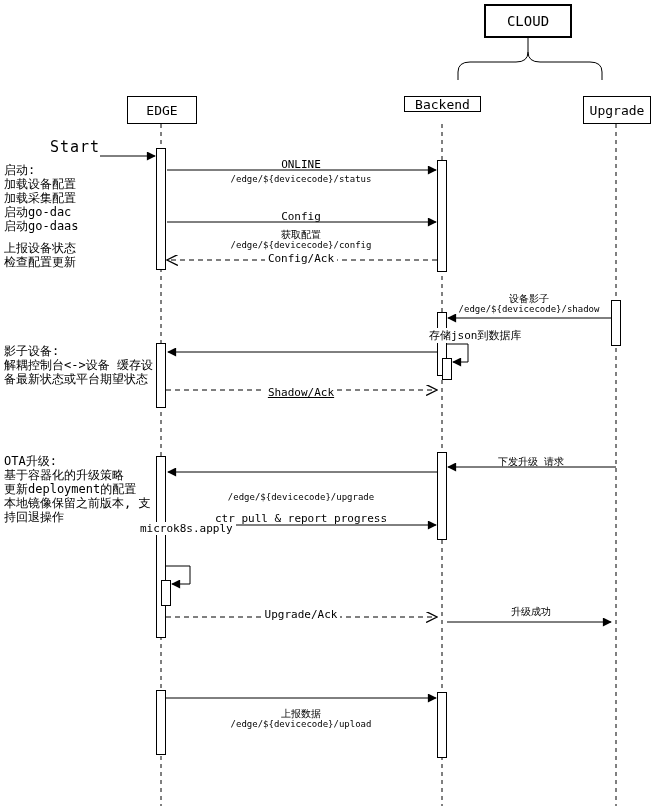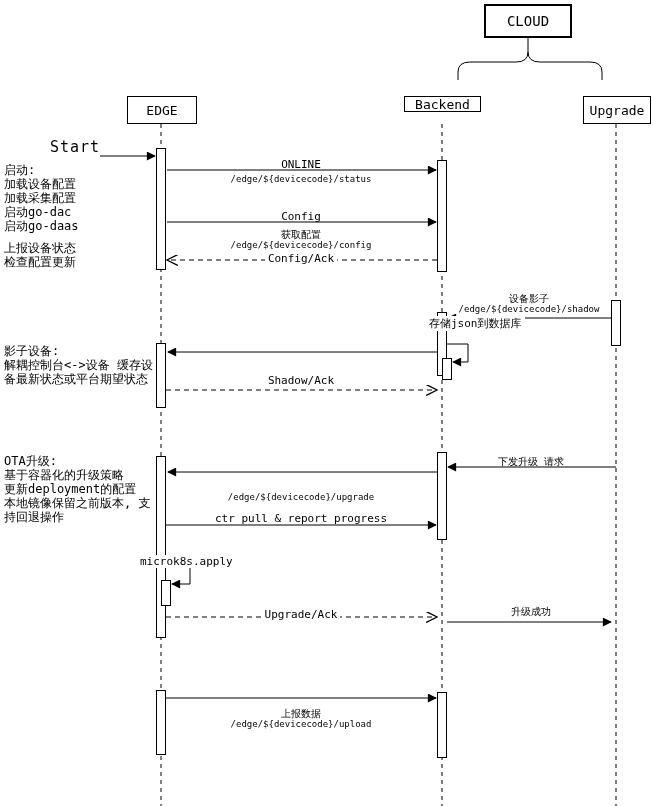--- a/index.html
+++ b/index.html
@@ -110,34 +110,34 @@
   <div class="lbl ctr cn" style="left:181px; top:228px; width:240px;">获取配置</div>
   <div class="lbl ctr sub" style="left:181px; top:240px; width:240px;">/edge/${devicecode}/config</div>
 
   <div class="lbl ctr" style="left:181px; top:252px; width:240px;">
     <span class="wbg">Config/Ack</span>
   </div>
 
   <div class="lbl ctr cn" style="left:449px; top:292px; width:160px;">设备影子</div>
   <div class="lbl ctr sub" style="left:449px; top:304px; width:160px;">/edge/${devicecode}/shadow</div>
 
-  <div class="lbl wbg" style="left:426px; top:316px;">存储json到数据库</div>
+  <div class="lbl wbg" style="left:426px; top:328px;">存储json到数据库</div>
 
 
-  <div class="lbl ctr" style="left:181px; top:374px; width:240px;">
+  <div class="lbl ctr" style="left:181px; top:386px; width:240px;text-decoration:underline;">
     <span class="wbg">Shadow/Ack</span>
   </div>
 
   <div class="lbl ctr cn" style="left:451px; top:455px; width:160px;">下发升级 请求</div>
 
   <div class="lbl ctr sub" style="left:181px; top:492px; width:240px;">/edge/${devicecode}/upgrade</div>
 
   <div class="lbl ctr" style="left:181px; top:512px; width:240px;">ctr pull &amp; report progress</div>
 
-  <div class="lbl wbg" style="left:137px; top:555px;">microk8s.apply</div>
+  <div class="lbl wbg" style="left:137px; top:522px;">microk8s.apply</div>
 
   <div class="lbl ctr" style="left:181px; top:608px; width:240px;">
     <span class="wbg">Upgrade/Ack</span>
   </div>
 
   <div class="lbl ctr cn" style="left:451px; top:605px; width:160px;">升级成功</div>
 
   <div class="lbl ctr cn" style="left:181px; top:707px; width:240px;">上报数据</div>
   <div class="lbl ctr sub" style="left:181px; top:719px; width:240px;">/edge/${devicecode}/upload</div>
 

